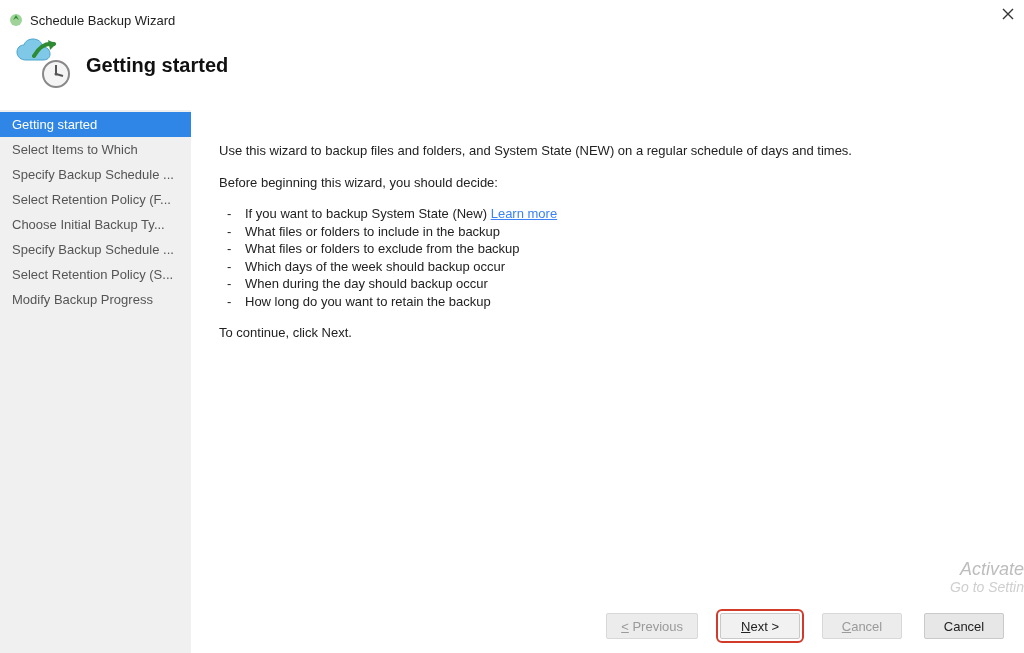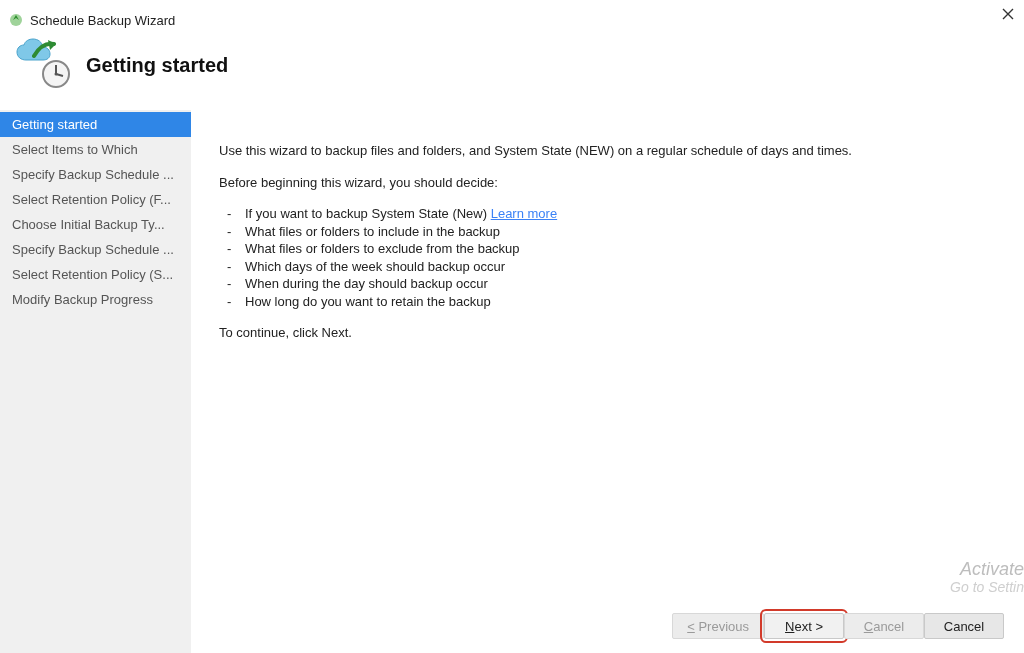--- a/index.html
+++ b/index.html
@@ -103,21 +103,21 @@
     font-size: 18px;
     pointer-events: none;
     line-height: 1.1;
     font-style: italic;
   }
   .watermark .w2 { font-size: 14px; color: #cfcfcf; }
   .footer {
     position: absolute;
     left: 191px; right: 0; bottom: 8px;
     padding: 6px 20px 6px 20px;
-    display: flex; justify-content: flex-end; 
+    display: flex; justify-content: flex-end; gap: 22px;
   }
   .btn {
     min-width: 80px; height: 26px;
     padding: 0 14px;
     font-size: 13px;
     background: #e7e7e7;
     border: 1px solid #c9c9c9;
     border-radius: 2px;
     display: inline-flex; align-items: center; justify-content: center;
     cursor: pointer;

